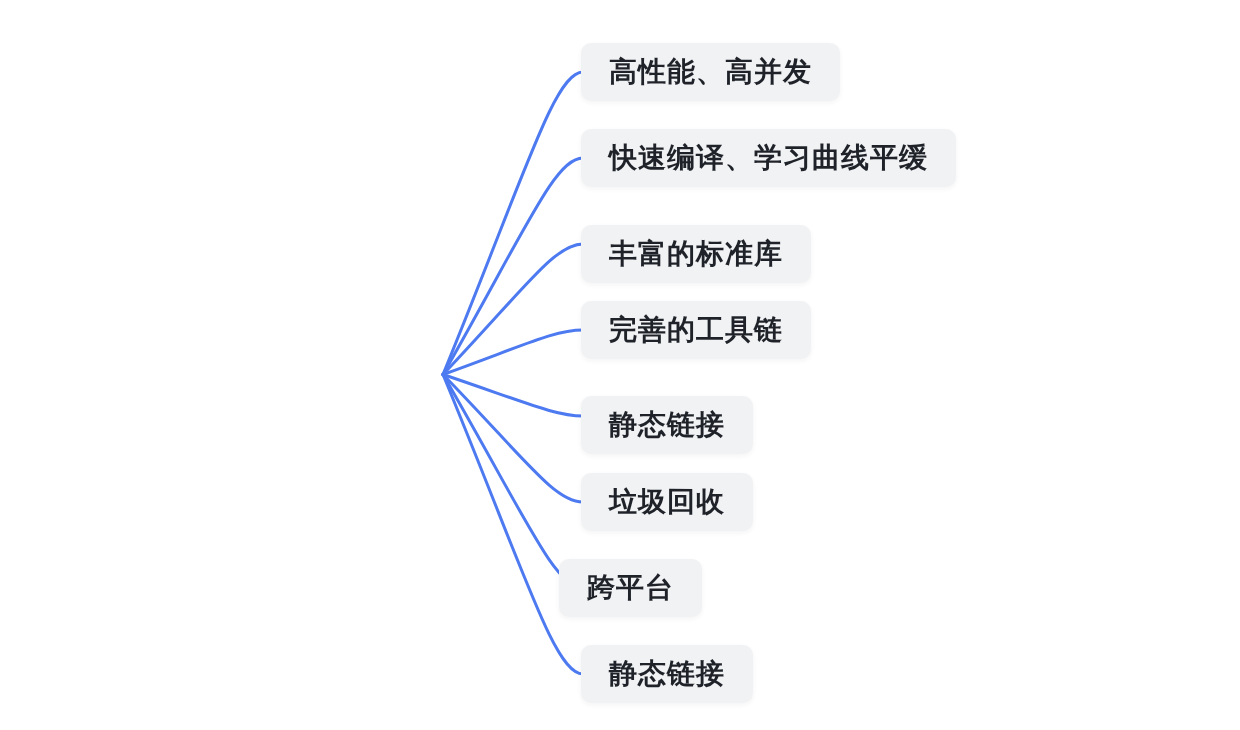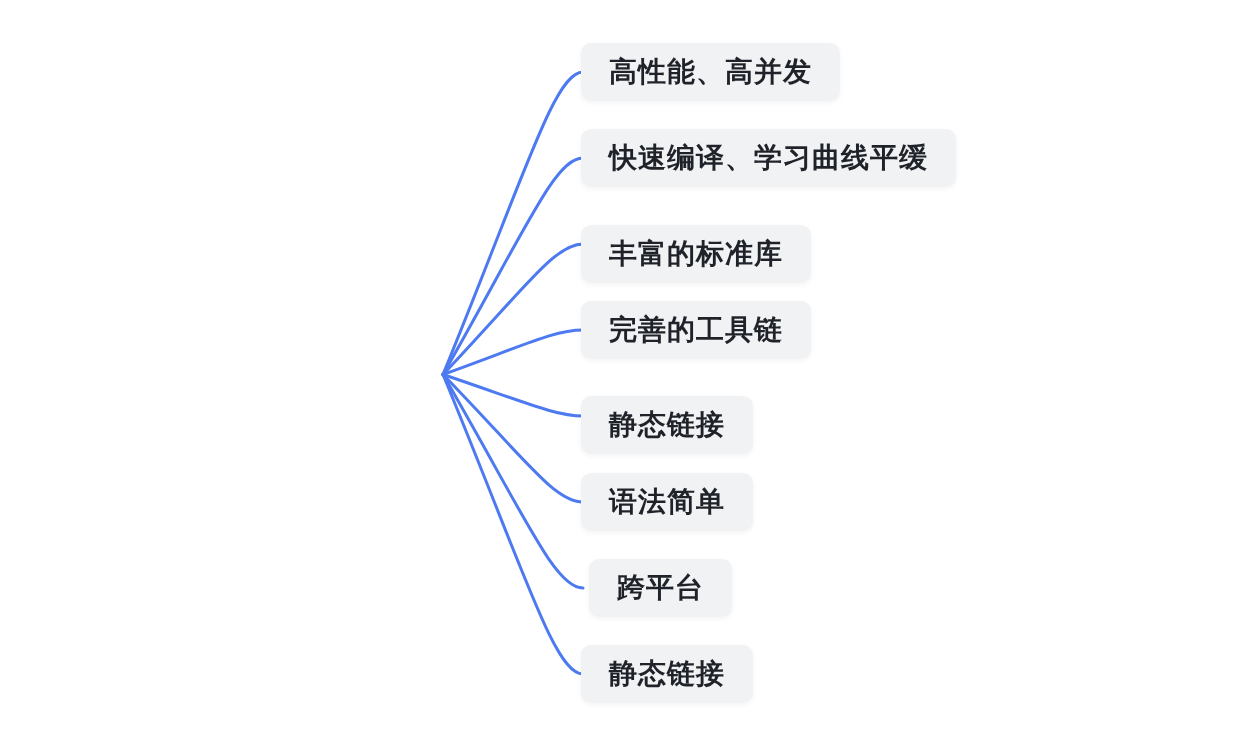--- a/index.html
+++ b/index.html
@@ -58,18 +58,18 @@
       <path d="M 443 374.5 C 527 578.1600000000001, 555 674, 583 674" fill="none" stroke="#4d7af0" stroke-width="3" stroke-linecap="round"></path>
     </svg>
 
 
   <div id="childLayer">
       <div class="node child-node" style="left: 581px; top: 43px; width: 259px; height: 58px;">高性能、高并发</div>
       <div class="node child-node" style="left: 581px; top: 129px; width: 375px; height: 58px;">快速编译、学习曲线平缓</div>
       <div class="node child-node" style="left: 581px; top: 225px; width: 230px; height: 58px;">丰富的标准库</div>
       <div class="node child-node" style="left: 581px; top: 301px; width: 230px; height: 58px;">完善的工具链</div>
       <div class="node child-node" style="left: 581px; top: 396px; width: 172px; height: 58px;">静态链接</div>
-      <div class="node child-node" style="left: 581px; top: 473px; width: 172px; height: 58px;">语法简单</div>
-      <div class="node child-node" style="left: 589px; top: 559px; width: 143px; height: 58px; text-align: center;">跨平台</div>
+      <div class="node child-node" style="left: 581px; top: 473px; width: 172px; height: 58px;">垃圾回收</div>
+      <div class="node child-node" style="left: 559px; top: 559px; width: 143px; height: 58px; text-align: center;">跨平台</div>
       <div class="node child-node" style="left: 581px; top: 645px; width: 172px; height: 58px;">静态链接</div>
     </div>
 
 </div>
 
 </body></html>

